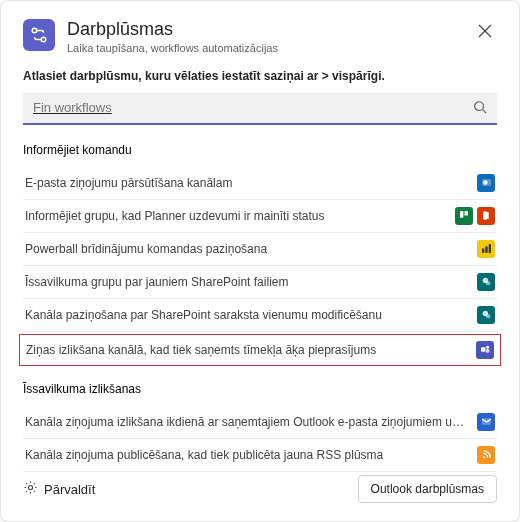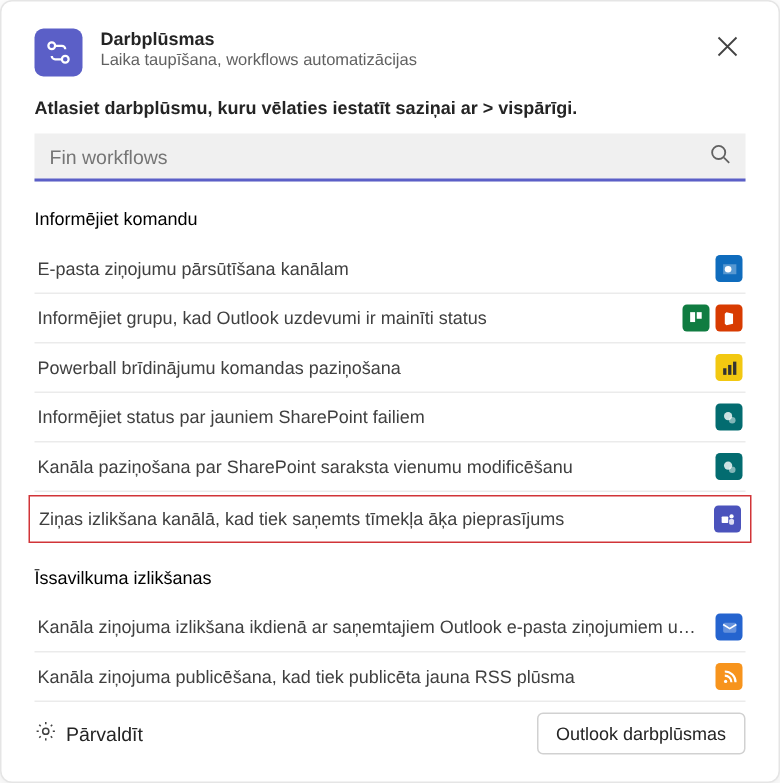--- a/index.html
+++ b/index.html
@@ -1,26 +1,26 @@
 <!DOCTYPE html>
 <html><head>
 <meta charset="utf-8">
 <style>
   * { box-sizing: border-box; margin: 0; padding: 0; font-family: 'Segoe UI', Arial, sans-serif; }
   body { background: #fff; width: 520px; height: 522px; overflow: hidden; }
   .dialog { width: 520px; height: 522px; padding: 18px 22px 14px 22px; background: #fff; border: 1px solid #e5e5e5; border-radius: 8px; box-shadow: 0 2px 10px rgba(0,0,0,0.1); position: relative; }
   .header { display: flex; align-items: flex-start; gap: 12px; margin-bottom: 14px; }
   .header-icon { width: 32px; height: 32px; background: #5b5fc7; border-radius: 6px; display: flex; align-items: center; justify-content: center; flex-shrink: 0; }
   .header-text { flex: 1; }
-  .title { font-size: 12px; font-weight: 700; color: #242424; line-height: 1.2; }
+  .title { font-size: 18px; font-weight: 400; color: #242424; line-height: 1.2; }
   .subtitle { font-size: 11px; color: #616161; line-height: 1.3; }
   .close-btn { width: 24px; height: 24px; display: flex; align-items: center; justify-content: center; cursor: pointer; color: #424242; font-size: 14px; }
   .instruction { font-size: 12px; color: #242424; margin-bottom: 10px; font-weight: bold; }
   .search-box { position: relative; margin-bottom: 18px; }
-  .search-input { width: 100%; height: 32px; padding: 6px 34px 6px 10px; font-size: 13px; border: none; background: #f0f0f0; border-radius: 0; border-bottom: 2px solid #5b5fc7; color: #242424; outline: none; }
+  .search-input { width: 100%; height: 32px; padding: 6px 34px 6px 10px; font-size: 13px; border: none; background: #f0f0f0; border-radius: 0; border-bottom: 2px solid #5b5fc7; color: #242424; outline: none; text-decoration: underline; }
   .search-icon { position: absolute; right: 10px; top: 50%; transform: translateY(-50%); color: #616161; }
   .section-title { font-size: 12px; color: #000000; margin-bottom: 10px; }
   .item-list { }
   .item { display: flex; align-items: center; justify-content: space-between; padding: 7px 2px; border-bottom: 1px solid #ebebeb; font-size: 12px; color: #404040; cursor: pointer; }
   .item.highlighted { border: 1.5px solid #d13438; border-radius: 0; padding: 6px 6px; margin: 2px -4px; }
   .item-text { flex: 1; overflow: hidden; text-overflow: ellipsis; white-space: nowrap; padding-right: 8px; }
   .item-icons { display: flex; gap: 4px; flex-shrink: 0; }
   .app-icon { width: 18px; height: 18px; border-radius: 3px; display: flex; align-items: center; justify-content: center; }
   .section-gap { height: 14px; }
   .footer { position: absolute; left: 22px; right: 22px; bottom: 18px; display: flex; align-items: center; justify-content: space-between; }
@@ -81,21 +81,21 @@
         <span class="app-icon ic-outlook">
             <svg width="11" height="11" viewBox="0 0 10 10">
               <rect width="10" height="10" fill="none"></rect>
               <path d="M1 2h8v6H1z" fill="#fff" opacity="0.3"></path>
               <circle cx="4" cy="5" r="2" fill="#fff"></circle>
             </svg>
           </span>
       </span>
     </div>
     <div class="item">
-      <span class="item-text">Informējiet grupu, kad Outlook uzdevumi ir mainīti status</span>
+      <span class="item-text">Informējiet grupu, kad Planner uzdevumi ir mainīti status</span>
       <span class="item-icons">
         <span class="app-icon ic-planner">
             <svg width="11" height="11" viewBox="0 0 10 10">
               <rect x="1" y="1" width="3" height="6" fill="#fff"></rect>
               <rect x="5" y="1" width="3" height="4" fill="#fff"></rect>
             </svg>
           </span>
         <span class="app-icon ic-office">
             <svg width="11" height="11" viewBox="0 0 10 10">
               <path d="M3 1l4 1v6l-4 1-1-1V2z" fill="#fff"></path>
@@ -109,21 +109,21 @@
         <span class="app-icon ic-pbi">
             <svg width="11" height="11" viewBox="0 0 10 10">
               <rect x="1" y="5" width="2" height="4" fill="#333"></rect>
               <rect x="4" y="3" width="2" height="6" fill="#333"></rect>
               <rect x="7" y="1" width="2" height="8" fill="#333"></rect>
             </svg>
           </span>
       </span>
     </div>
     <div class="item">
-      <span class="item-text">Informējiet status par jauniem SharePoint failiem</span>
+      <span class="item-text">Īssavilkuma grupu par jauniem SharePoint failiem</span>
       <span class="item-icons">
         <span class="app-icon ic-sp">
             <svg width="11" height="11" viewBox="0 0 10 10">
               <circle cx="4" cy="4" r="2.5" fill="#fff" opacity="0.8"></circle>
               <circle cx="6.5" cy="6.5" r="2" fill="#fff" opacity="0.5"></circle>
             </svg>
           </span>
       </span>
     </div>
     <div class="item">

